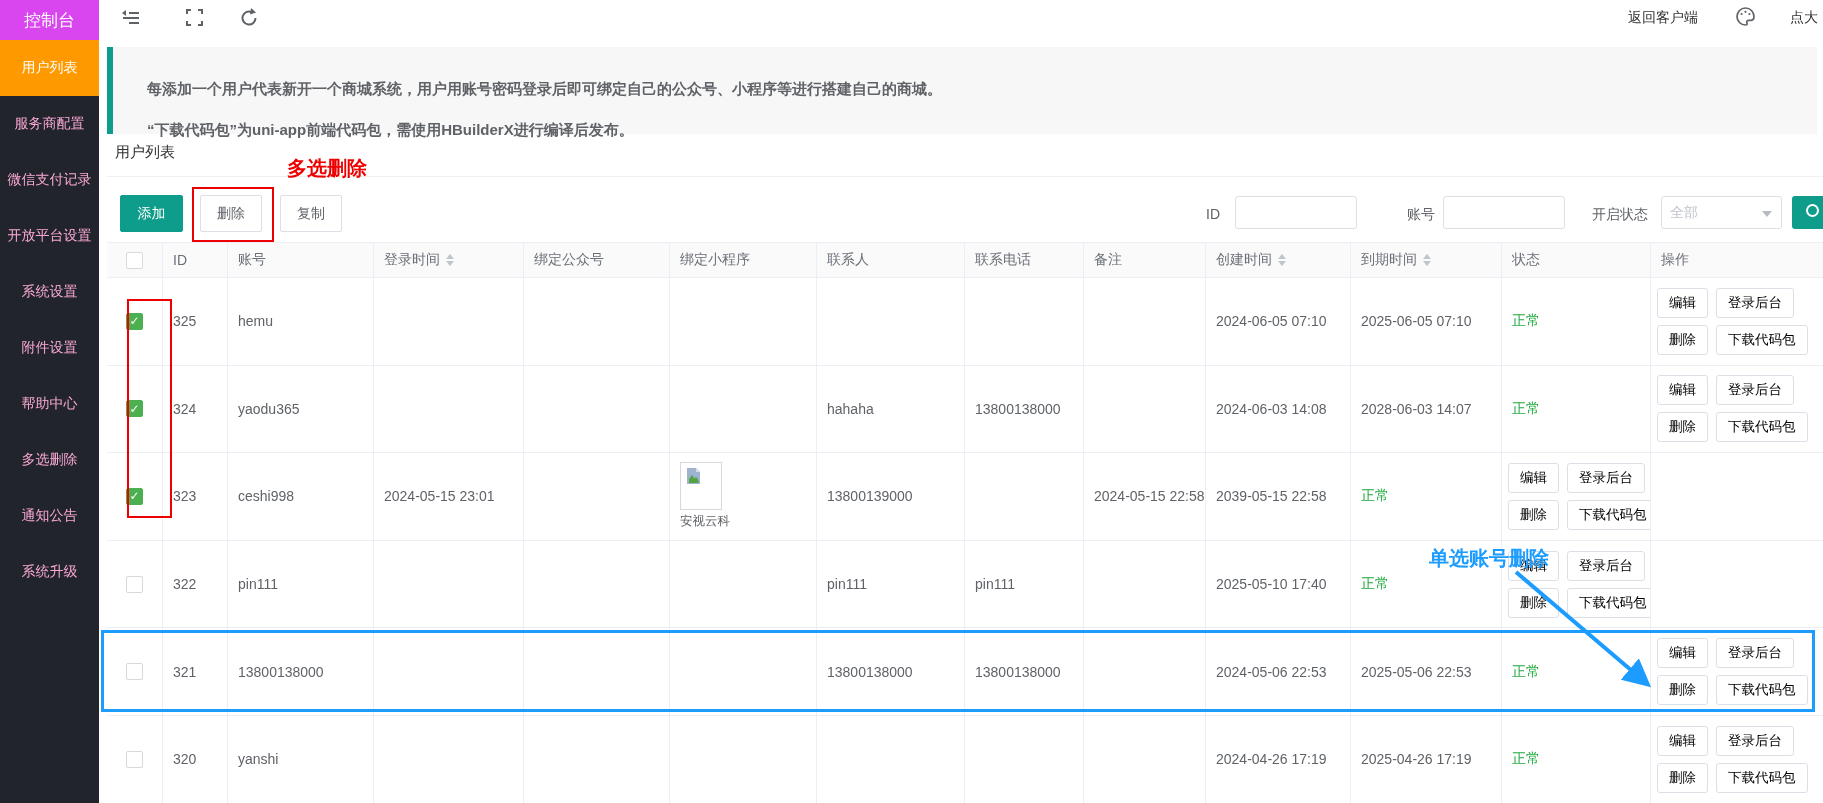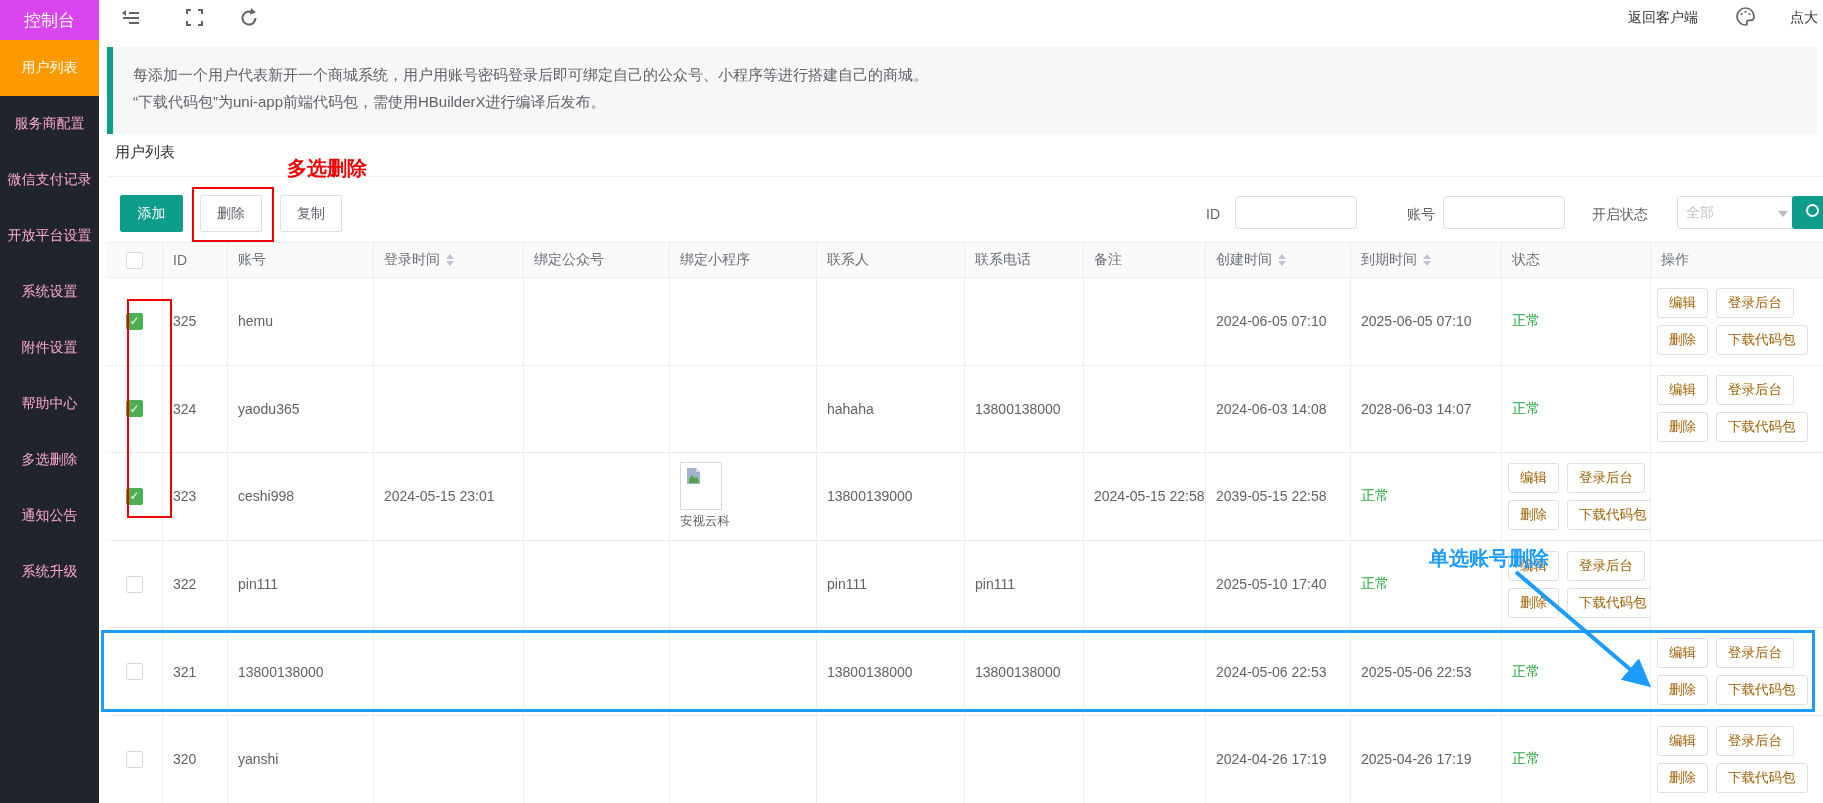--- a/index.html
+++ b/index.html
@@ -11,21 +11,21 @@
   .nav-item{height:56px;display:flex;align-items:center;justify-content:center;color:#f9a8d4;font-size:14px;white-space:nowrap;cursor:pointer;overflow:hidden;}
   .nav-item.active{background:#ff9900;color:#fff;}
 
   
   .topbar{position:absolute;left:99px;top:0;right:0;height:38px;background:#fff;z-index:2;}
   .tb-ic{position:absolute;top:8px;width:20px;height:20px;cursor:pointer;}
   .tb-text{position:absolute;top:9px;font-size:14px;color:#303133;cursor:pointer;white-space:nowrap;}
 
   
   .banner{position:absolute;left:107px;top:47px;width:1710px;height:87px;background:#f7f7f7;border-left:6px solid #0e9d8a;box-sizing:border-box;padding:14px 10px 0 20px;z-index:1;}
-  .banner p{margin:0;font-size:15px;color:#5f6368;line-height:27px;}
+  .banner p{margin:14px;font-size:15px;color:#5f6368;line-height:27px;font-weight:bold;}
 
   
   .panel-title{position:absolute;left:115px;top:143px;font-size:15px;color:#303133;z-index:1;}
   .panel-divider{position:absolute;left:107px;top:176px;width:1716px;border-top:1px solid #f0f0f0;}
 
   
   .btn{position:absolute;height:37px;box-sizing:border-box;border-radius:2px;font-size:14px;display:flex;align-items:center;justify-content:center;cursor:pointer;z-index:2;}
   .btn.primary{background:#0e9d8a;color:#fff;border:1px solid #0e9d8a;}
   .btn.plain{background:#fff;color:#5f6368;border:1px solid #dcdfe6;}
 
@@ -48,21 +48,21 @@
   .c-cb{justify-content:center;padding-left:0;}
   .cb{width:17px;height:17px;box-sizing:border-box;border:1px solid #d9d9d9;border-radius:2px;background:#fff;display:flex;align-items:center;justify-content:center;}
   .cb.on{background:#4cb050;border-color:#4cb050;}
   .cb.on::after{content:"✓";color:#fff;font-size:12px;font-weight:bold;}
   .status{color:#21a93f;}
   .carets{display:inline-flex;flex-direction:column;margin-left:6px;gap:2px;cursor:pointer;}
   .carets .up{width:0;height:0;border-left:4px solid transparent;border-right:4px solid transparent;border-bottom:5px solid #c0c4cc;}
   .carets .dn{width:0;height:0;border-left:4px solid transparent;border-right:4px solid transparent;border-top:5px solid #c0c4cc;}
   .c-act{flex-direction:column;align-items:flex-start;justify-content:center;gap:7px;padding-left:6px;}
   .act-line{display:flex;gap:8px;}
-  .abtn{box-sizing:border-box;border:1px solid #dcdfe6;border-radius:3px;background:#fff;color:#a16207;font-size:13.5px;padding:5px 11px;white-space:nowrap;cursor:pointer;font-family:inherit;}
+  .abtn{box-sizing:border-box;border:1px solid #dcdfe6;border-radius:3px;background:#fff;color:#000000;font-size:13.5px;padding:5px 11px;white-space:nowrap;cursor:pointer;font-family:inherit;}
   .mini-cell{flex-direction:column;align-items:flex-start;justify-content:center;gap:3px;}
   .img-ph{width:42px;height:48px;box-sizing:border-box;border:1px solid #d9d9d9;background:#fff;padding:3px;}
   .mini-name{font-size:12.5px;color:#5f6368;}
 
   
   .ann{position:absolute;z-index:5;pointer-events:none;}
   .ann-label-red{left:287px;top:155px;font-size:20px;font-weight:600;color:#ee0000;}
   .ann-box-del{left:192px;top:187px;width:78px;height:51px;border:2px solid #ee0000;}
   .ann-box-cbs{left:127px;top:299px;width:41px;height:215px;border:2px solid #ee0000;}
   .ann-label-blue{left:1429px;top:545px;font-size:20px;font-weight:600;color:#1c9cff;}
@@ -135,21 +135,21 @@
 
   <div class="btn primary" style="left:120px;top:195px;width:63px;font-family:Liberation Serif, serif;">添加</div>
   <div class="btn plain" style="left:200px;top:195px;width:62px;">删除</div>
   <div class="btn plain" style="left:280px;top:195px;width:62px;">复制</div>
 
   <span class="f-label" style="left:1206px;">ID</span>
   <input class="f-input" style="left: 1235px;" value="">
   <span class="f-label" style="left:1407px;">账号</span>
   <input class="f-input" style="left: 1443px;" value="">
   <span class="f-label" style="left:1592px;">开启状态</span>
-  <div class="f-select" style="left:1661px;margin-left:16px;">
+  <div class="f-select" style="left:1661px;">
     <span class="ph">全部</span>
     <span class="caret"></span>
   </div>
   <div class="f-search">
       <span class="ring"></span>
     </div>
 
   <div class="table">
     <div class="trow thead">
       <div class="th c-cb">

